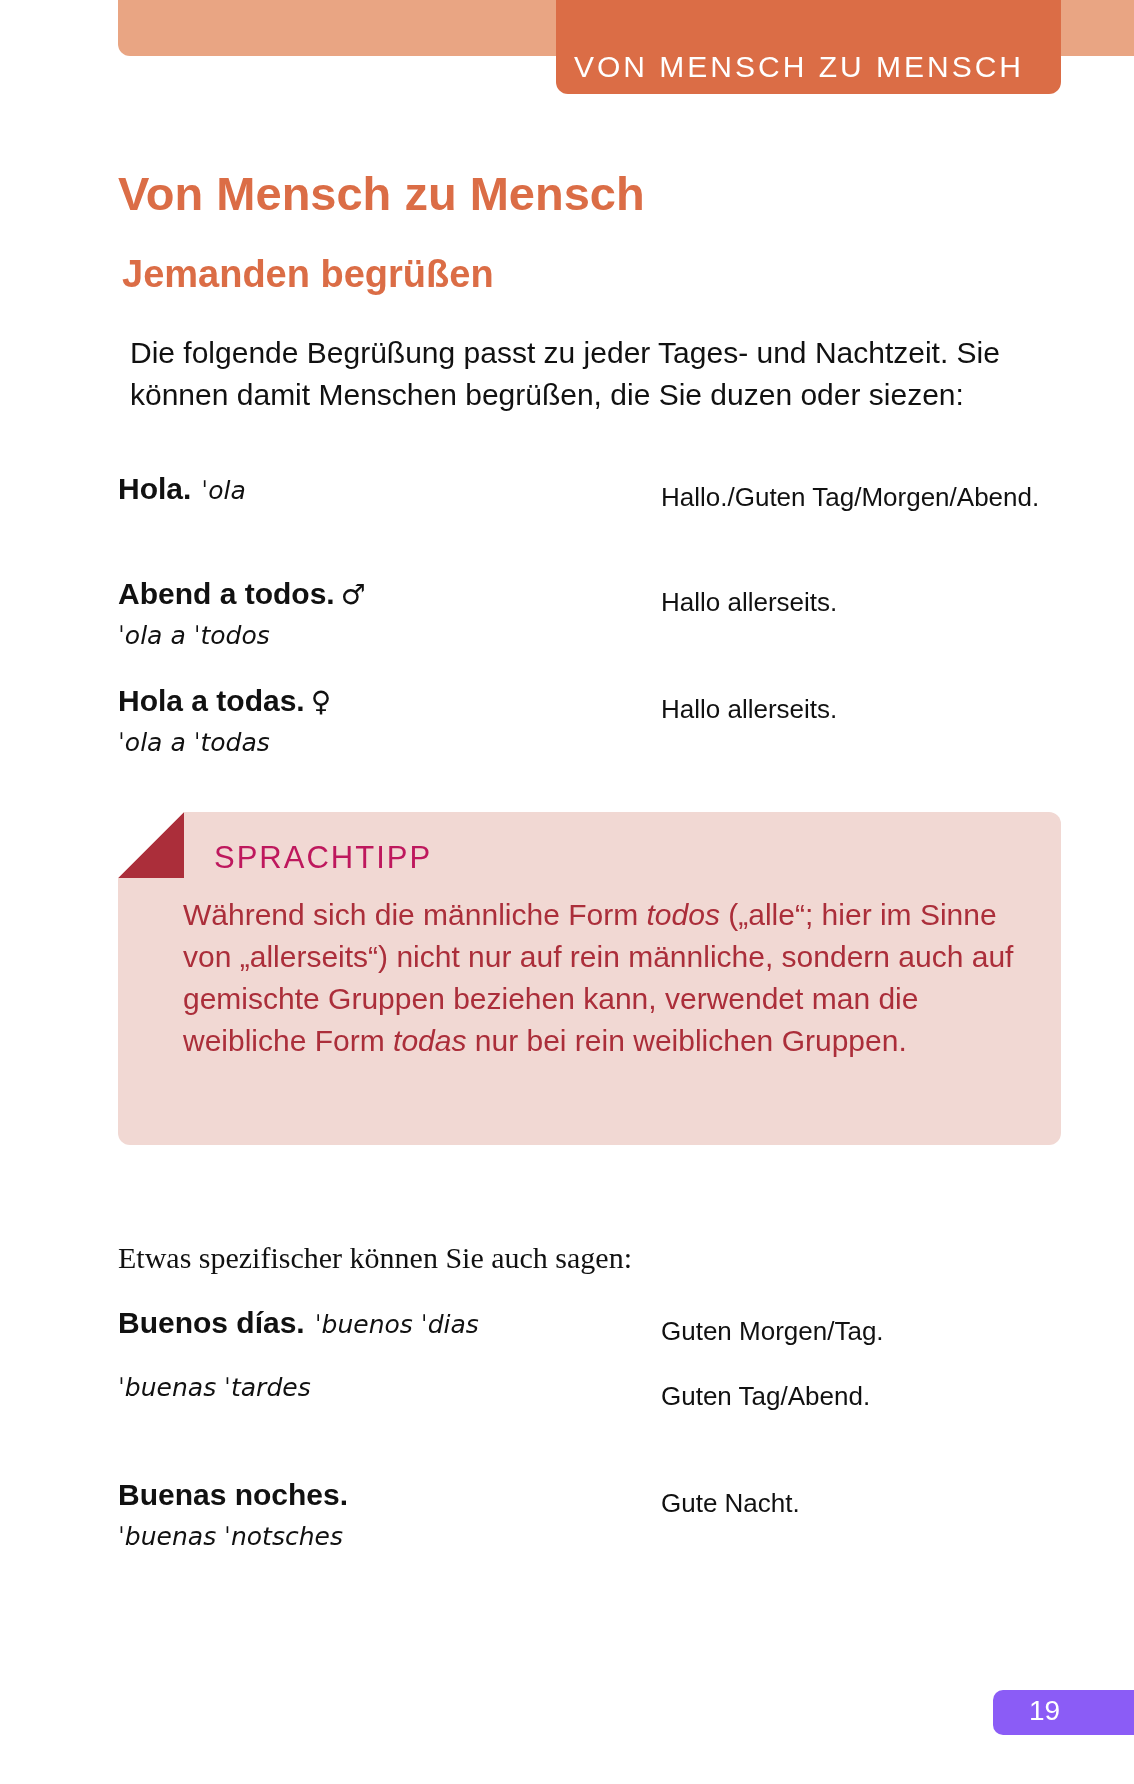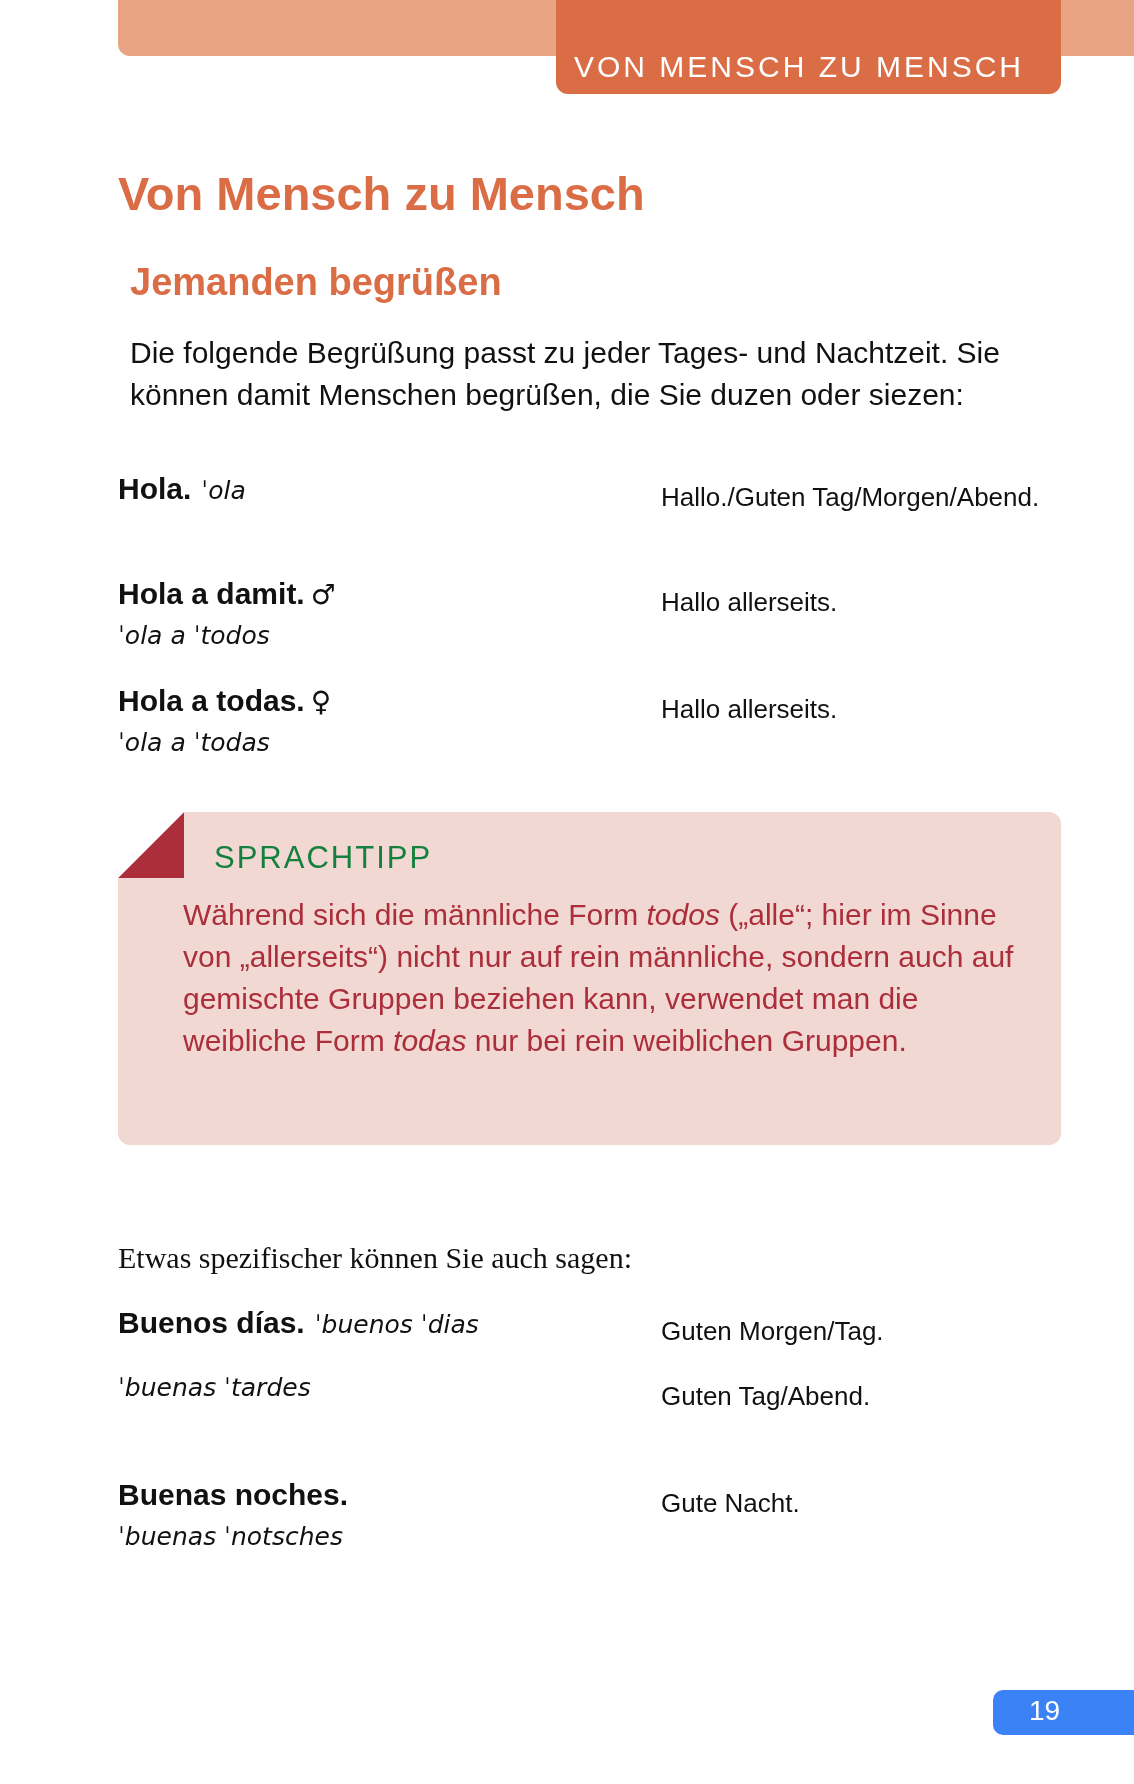--- a/index.html
+++ b/index.html
@@ -19,21 +19,21 @@
   }
   .section-tab-label {
     position: absolute; left: 18px; top: 50px;
     color: #ffffff; font-size: 30px; letter-spacing: 3px; white-space: nowrap;
   }
   .page-title {
     position: absolute; left: 118px; top: 166px; margin: 0;
     font-size: 47px; font-weight: bold; color: #db6d46; white-space: nowrap;
   }
   .subtitle {
-    position: absolute; left: 118px; top: 249px; margin: 12px;
+    position: absolute; left: 118px; top: 249px; margin: 4px;
     font-size: 38px; font-weight: bold; color: #db6d46; white-space: nowrap;
   }
   .intro {
     position: absolute; left: 118px; top: 320px; width: 920px; margin: 12px;
     font-size: 30px; line-height: 42px;
   }
   .phrase-row { position: absolute; left: 118px; width: 943px; }
   .phrase-left { position: absolute; left: 0; top: 0; width: 520px; }
   .phrase-es { font-weight: bold; font-size: 30px; line-height: 42px; }
   .phrase-pron { font-family: "DejaVu Sans", sans-serif; font-size: 25px; line-height: 42px; font-style: italic; }
@@ -47,34 +47,34 @@
   .tip-corner {
     position: absolute; left: 0; top: 0; width: 0; height: 0;
     border-bottom: 66px solid #ab2e3a; border-left: 66px solid transparent;
   }
   .tip-corner-cover {
     position: absolute; left: 0; top: 0; width: 0; height: 0;
     border-top: 66px solid #ffffff; border-right: 66px solid transparent;
   }
   .tip-title {
     position: absolute; left: 96px; top: 28px;
-    font-size: 31px; letter-spacing: 2px; color: #15803d;
+    font-size: 31px; letter-spacing: 2px; color: #be185d;
   }
   .tip-text {
     position: absolute; left: 65px; top: 82px; width: 860px; margin: 0;
     font-size: 30px; line-height: 42px; color: #ab2e3a;
   }
   .tip-text em { font-style: italic; }
   .outro {
     position: absolute; left: 118px; top: 1237px; margin: 0;
     font-size: 30px; line-height: 42px; font-family: Liberation Serif, serif;
   }
   .page-number-tab {
     position: absolute; left: 993px; top: 1690px; width: 141px; height: 45px;
-    background: #3b82f6; border-top-left-radius: 10px; border-bottom-left-radius: 10px;
+    background: #8b5cf6; border-top-left-radius: 10px; border-bottom-left-radius: 10px;
   }
   .page-number {
     position: absolute; left: 36px; top: 5px; color: #ffffff; font-size: 28px;
   }
 </style>
 </head>
 <body>
 
 <div class="top-bar"></div>
 <div class="section-tab">
@@ -87,21 +87,21 @@
 
 <div class="phrase-row" style="top:468px">
   <div class="phrase-left">
     <span class="phrase-es">Hola.</span><span class="phrase-pron phrase-pron-inline">ˈola</span>
   </div>
   <div class="phrase-de">Hallo./Guten Tag/Morgen/Abend.</div>
 </div>
 
 <div class="phrase-row" style="top:573px">
   <div class="phrase-left">
-    <div><span class="phrase-es">Hola a damit.</span><span class="gender">♂</span></div>
+    <div><span class="phrase-es">Abend a todos.</span><span class="gender">♂</span></div>
     <div class="phrase-pron">ˈola a ˈtodos</div>
   </div>
   <div class="phrase-de">Hallo allerseits.</div>
 </div>
 
 <div class="phrase-row" style="top:680px">
   <div class="phrase-left">
     <div><span class="phrase-es">Hola a todas.</span><span class="gender">♀</span></div>
     <div class="phrase-pron">ˈola a ˈtodas</div>
   </div>

